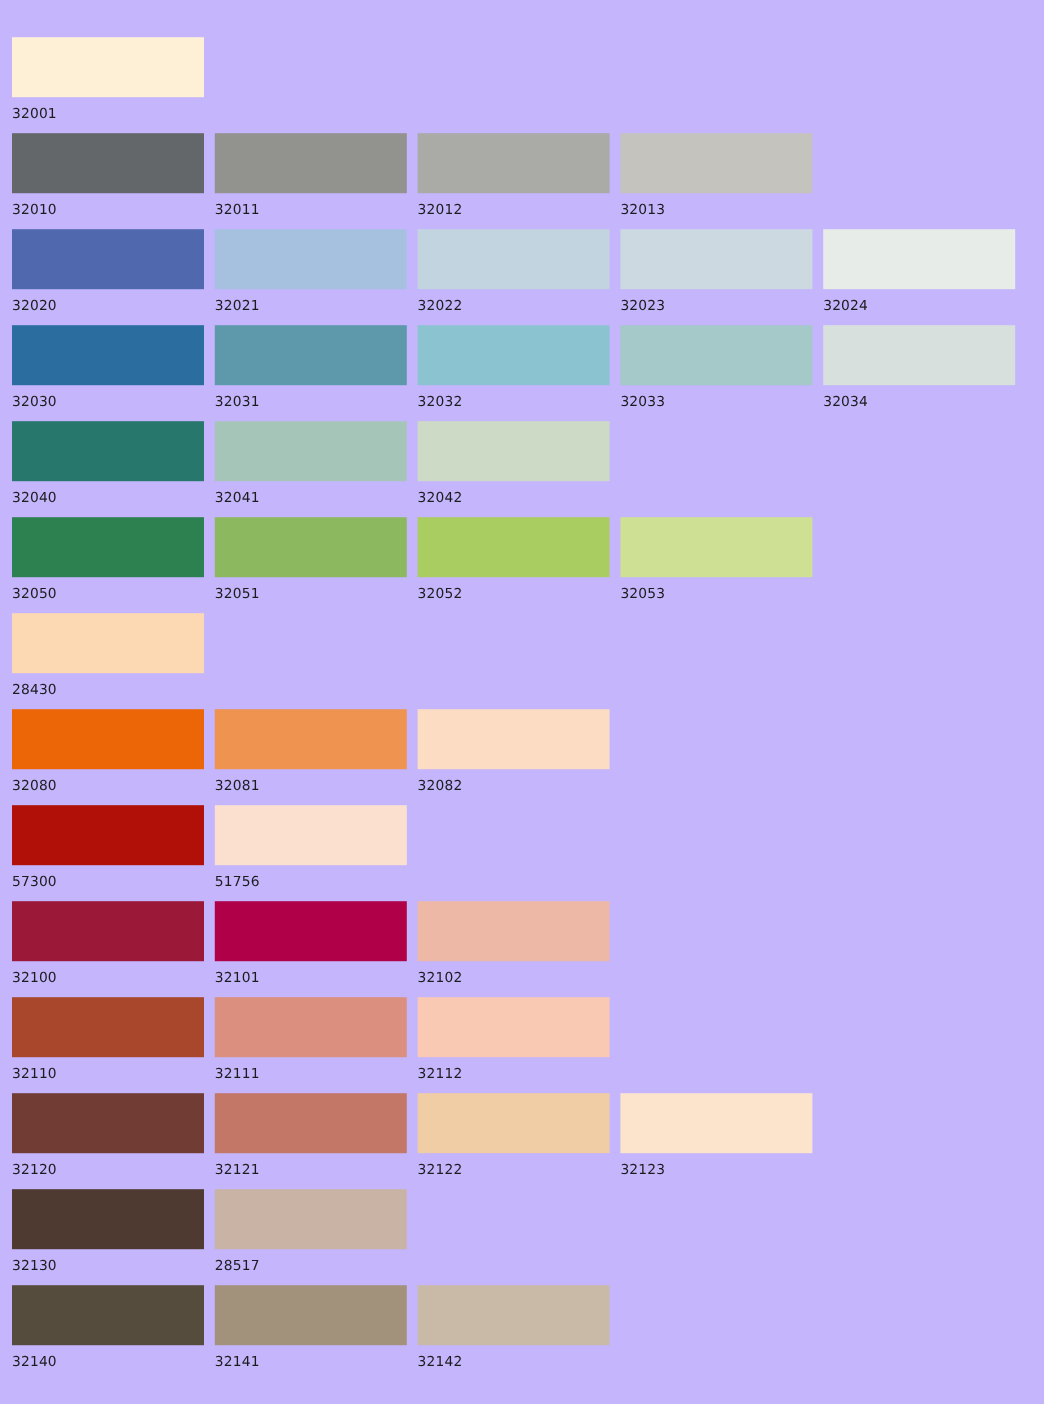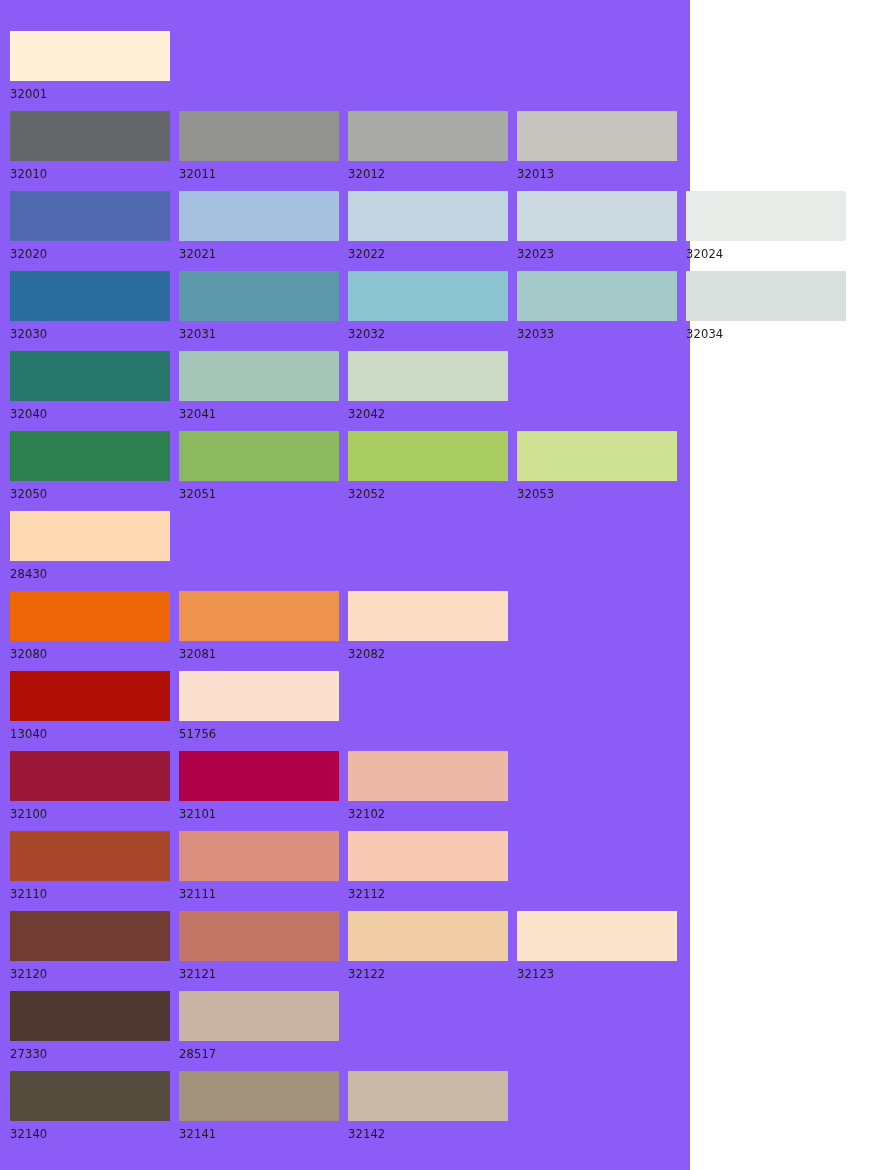--- a/index.html
+++ b/index.html
@@ -10,23 +10,23 @@
   }
   body {
     width: 870px;
     height: 1170px;
     font-family: "DejaVu Sans", "Liberation Sans", sans-serif;
     -webkit-font-smoothing: antialiased;
     overflow: hidden;
   }
   #palette-sheet {
     position: relative;
-    width: 690px;
+    width: 870px;
     height: 1170px;
-    background: #8b5cf6;
+    background: #c4b5fd;
     box-sizing: border-box;
     padding: 31px 0 0 10px;
   }
   .swatch-row {
     display: block;
     position: relative;
     height: 80px;
     white-space: nowrap;
     font-size: 0;
   }
@@ -58,19 +58,19 @@
 
 <div id="palette-sheet">
     <div class="swatch-row"><div class="swatch-cell"><span class="swatch-chip" style="background: rgb(253, 240, 215);"></span><span class="swatch-label">32001</span></div></div>
     <div class="swatch-row"><div class="swatch-cell"><span class="swatch-chip" style="background: rgb(99, 103, 106);"></span><span class="swatch-label">32010</span></div><div class="swatch-cell"><span class="swatch-chip" style="background: rgb(146, 146, 143);"></span><span class="swatch-label">32011</span></div><div class="swatch-cell"><span class="swatch-chip" style="background: rgb(170, 170, 167);"></span><span class="swatch-label">32012</span></div><div class="swatch-cell"><span class="swatch-chip" style="background: rgb(197, 195, 189);"></span><span class="swatch-label">32013</span></div></div>
     <div class="swatch-row"><div class="swatch-cell"><span class="swatch-chip" style="background: rgb(80, 104, 173);"></span><span class="swatch-label">32020</span></div><div class="swatch-cell"><span class="swatch-chip" style="background: rgb(166, 193, 224);"></span><span class="swatch-label">32021</span></div><div class="swatch-cell"><span class="swatch-chip" style="background: rgb(194, 212, 224);"></span><span class="swatch-label">32022</span></div><div class="swatch-cell"><span class="swatch-chip" style="background: rgb(204, 217, 225);"></span><span class="swatch-label">32023</span></div><div class="swatch-cell"><span class="swatch-chip" style="background: rgb(231, 236, 232);"></span><span class="swatch-label">32024</span></div></div>
     <div class="swatch-row"><div class="swatch-cell"><span class="swatch-chip" style="background: rgb(42, 109, 158);"></span><span class="swatch-label">32030</span></div><div class="swatch-cell"><span class="swatch-chip" style="background: rgb(93, 153, 171);"></span><span class="swatch-label">32031</span></div><div class="swatch-cell"><span class="swatch-chip" style="background: rgb(139, 195, 209);"></span><span class="swatch-label">32032</span></div><div class="swatch-cell"><span class="swatch-chip" style="background: rgb(165, 200, 200);"></span><span class="swatch-label">32033</span></div><div class="swatch-cell"><span class="swatch-chip" style="background: rgb(215, 224, 221);"></span><span class="swatch-label">32034</span></div></div>
     <div class="swatch-row"><div class="swatch-cell"><span class="swatch-chip" style="background: rgb(39, 119, 108);"></span><span class="swatch-label">32040</span></div><div class="swatch-cell"><span class="swatch-chip" style="background: rgb(165, 197, 184);"></span><span class="swatch-label">32041</span></div><div class="swatch-cell"><span class="swatch-chip" style="background: rgb(204, 218, 198);"></span><span class="swatch-label">32042</span></div></div>
     <div class="swatch-row"><div class="swatch-cell"><span class="swatch-chip" style="background: rgb(45, 129, 80);"></span><span class="swatch-label">32050</span></div><div class="swatch-cell"><span class="swatch-chip" style="background: rgb(140, 184, 96);"></span><span class="swatch-label">32051</span></div><div class="swatch-cell"><span class="swatch-chip" style="background: rgb(169, 205, 97);"></span><span class="swatch-label">32052</span></div><div class="swatch-cell"><span class="swatch-chip" style="background: rgb(205, 224, 147);"></span><span class="swatch-label">32053</span></div></div>
     <div class="swatch-row"><div class="swatch-cell"><span class="swatch-chip" style="background: rgb(252, 217, 178);"></span><span class="swatch-label">28430</span></div></div>
     <div class="swatch-row"><div class="swatch-cell"><span class="swatch-chip" style="background: rgb(236, 102, 8);"></span><span class="swatch-label">32080</span></div><div class="swatch-cell"><span class="swatch-chip" style="background: rgb(239, 147, 80);"></span><span class="swatch-label">32081</span></div><div class="swatch-cell"><span class="swatch-chip" style="background: rgb(252, 221, 196);"></span><span class="swatch-label">32082</span></div></div>
-    <div class="swatch-row"><div class="swatch-cell"><span class="swatch-chip" style="background: rgb(176, 16, 8);"></span><span class="swatch-label">13040</span></div><div class="swatch-cell"><span class="swatch-chip" style="background: rgb(251, 224, 208);"></span><span class="swatch-label">51756</span></div></div>
+    <div class="swatch-row"><div class="swatch-cell"><span class="swatch-chip" style="background: rgb(176, 16, 8);"></span><span class="swatch-label">57300</span></div><div class="swatch-cell"><span class="swatch-chip" style="background: rgb(251, 224, 208);"></span><span class="swatch-label">51756</span></div></div>
     <div class="swatch-row"><div class="swatch-cell"><span class="swatch-chip" style="background: rgb(156, 24, 56);"></span><span class="swatch-label">32100</span></div><div class="swatch-cell"><span class="swatch-chip" style="background: rgb(176, 0, 72);"></span><span class="swatch-label">32101</span></div><div class="swatch-cell"><span class="swatch-chip" style="background: rgb(238, 184, 166);"></span><span class="swatch-label">32102</span></div></div>
     <div class="swatch-row"><div class="swatch-cell"><span class="swatch-chip" style="background: rgb(169, 71, 44);"></span><span class="swatch-label">32110</span></div><div class="swatch-cell"><span class="swatch-chip" style="background: rgb(219, 143, 126);"></span><span class="swatch-label">32111</span></div><div class="swatch-cell"><span class="swatch-chip" style="background: rgb(250, 201, 180);"></span><span class="swatch-label">32112</span></div></div>
     <div class="swatch-row"><div class="swatch-cell"><span class="swatch-chip" style="background: rgb(112, 60, 51);"></span><span class="swatch-label">32120</span></div><div class="swatch-cell"><span class="swatch-chip" style="background: rgb(194, 119, 103);"></span><span class="swatch-label">32121</span></div><div class="swatch-cell"><span class="swatch-chip" style="background: rgb(240, 205, 164);"></span><span class="swatch-label">32122</span></div><div class="swatch-cell"><span class="swatch-chip" style="background: rgb(252, 227, 203);"></span><span class="swatch-label">32123</span></div></div>
-    <div class="swatch-row"><div class="swatch-cell"><span class="swatch-chip" style="background: rgb(78, 58, 48);"></span><span class="swatch-label">27330</span></div><div class="swatch-cell"><span class="swatch-chip" style="background: rgb(201, 179, 165);"></span><span class="swatch-label">28517</span></div></div>
+    <div class="swatch-row"><div class="swatch-cell"><span class="swatch-chip" style="background: rgb(78, 58, 48);"></span><span class="swatch-label">32130</span></div><div class="swatch-cell"><span class="swatch-chip" style="background: rgb(201, 179, 165);"></span><span class="swatch-label">28517</span></div></div>
     <div class="swatch-row"><div class="swatch-cell"><span class="swatch-chip" style="background: rgb(85, 76, 62);"></span><span class="swatch-label">32140</span></div><div class="swatch-cell"><span class="swatch-chip" style="background: rgb(162, 146, 124);"></span><span class="swatch-label">32141</span></div><div class="swatch-cell"><span class="swatch-chip" style="background: rgb(201, 185, 167);"></span><span class="swatch-label">32142</span></div></div>
   </div>
 
 </body></html>

